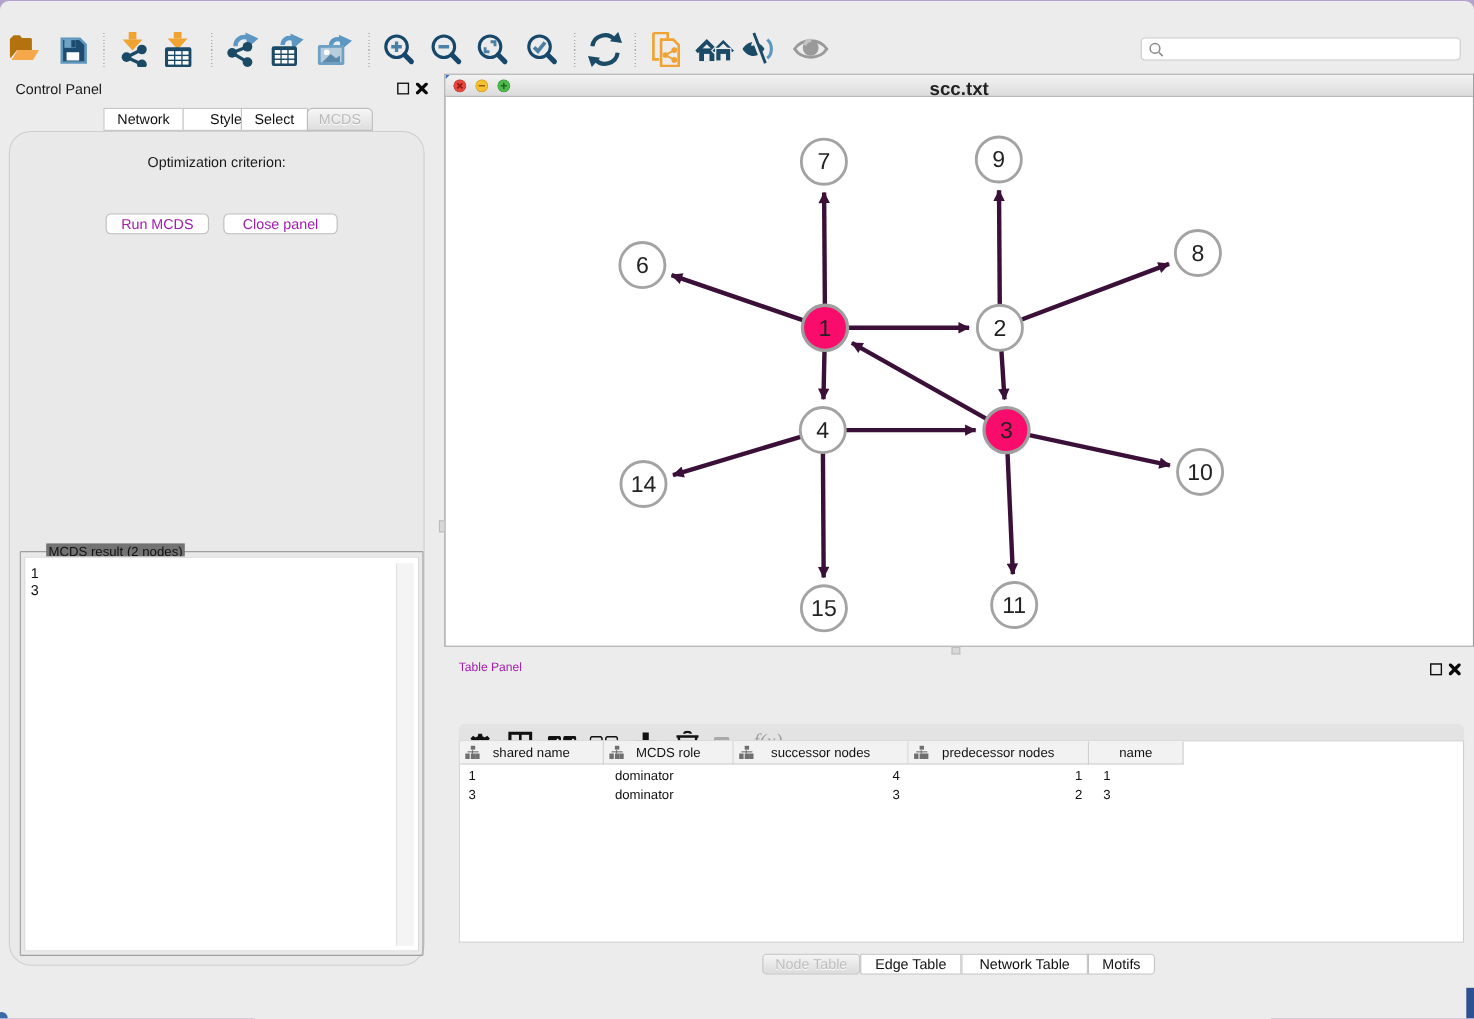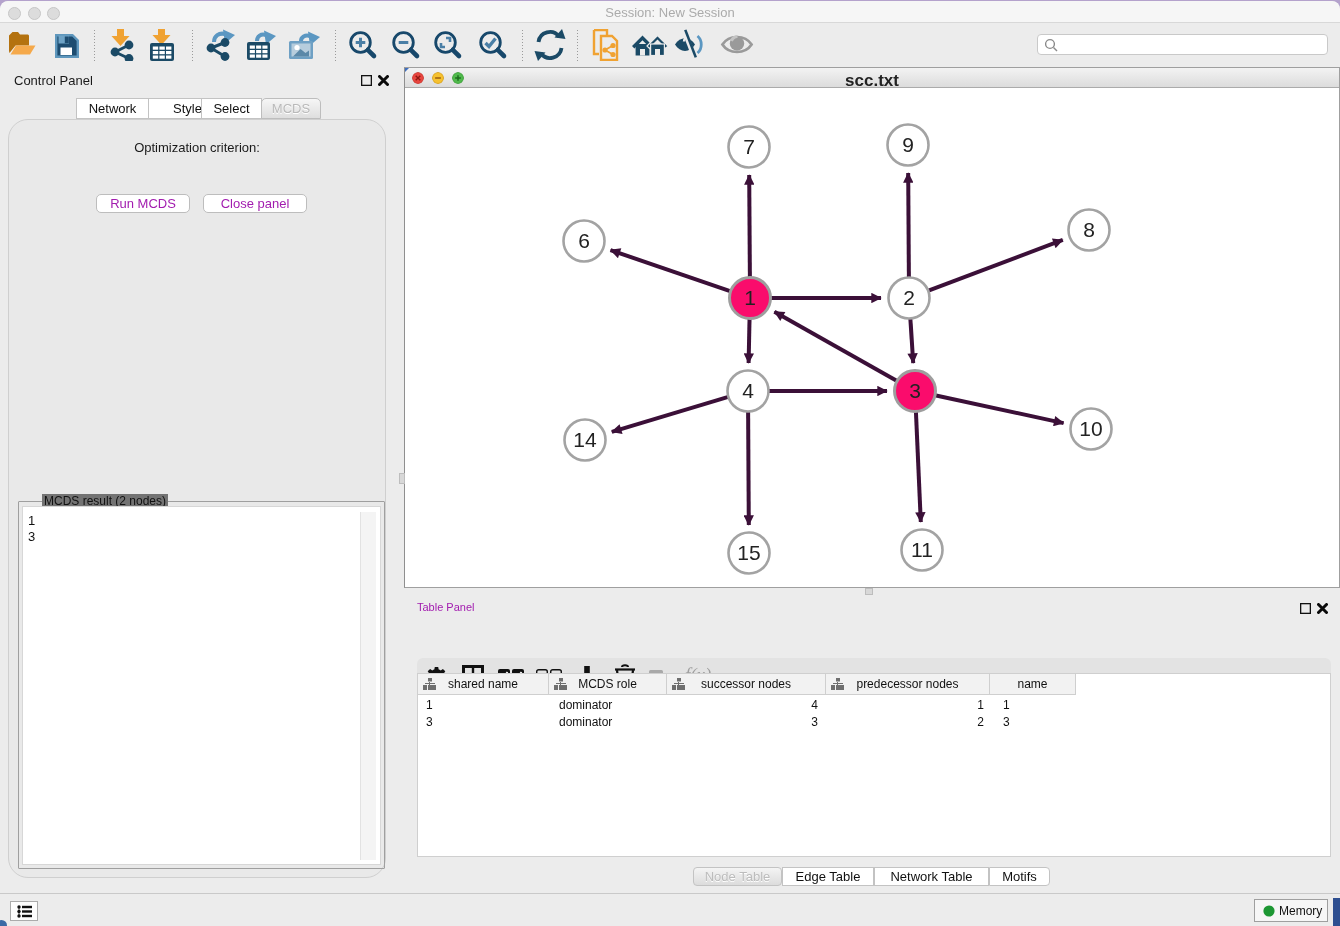--- a/index.html
+++ b/index.html
@@ -91,26 +91,20 @@
           font-size:13px; color:#111; text-align:center; line-height:18px; }
   .btab.tabsel { background:linear-gradient(#f4f4f4,#dcdcdc); color:#bcbcbc; text-shadow:0 1px 0 #fff; }
 
   
   #statusbar { position:absolute; left:0; top:892px; width:1340px; height:33px;
                background:#ececec; border-top:1px solid #c9c9c9; }
 </style>
 </head>
 <body>
 <div id="win">
-  <div id="titlebar">
-    <div class="tl" style="left:8px;"></div>
-    <div class="tl" style="left:28px;"></div>
-    <div class="tl" style="left:47px;"></div>
-    <div id="wtitle">Session: New Session</div>
-  </div>
 
   <div id="toolbar">
 
     <svg class="ticon" style="left:6px" width="32" height="32" viewBox="0 0 32 32">
       <path d="M3 22 V6.5 L6.5 3 H12 L14 5.5 H22 L23 6.5 V16.5 H9.5 L3.5 24 z" fill="#b4720f"></path>
       <path d="M4.5 25.5 L10 16.5 H29.5 L24 25.5 z" fill="#f5a94b"></path>
     </svg>
 
     <svg class="ticon" style="left:50px" width="32" height="32" viewBox="0 0 32 32">
       <path d="M6.2 6.2 H22.5 L27.8 11.5 V27.8 H6.2 z" fill="#1d4c70" stroke="#5f97bd" stroke-width="2.4"></path>
@@ -272,21 +266,21 @@
   </div>
 
   <div id="cpanel">
     <div id="cptitle">Control Panel</div>
     <svg class="pbtn" style="left:361px;top:8px" width="11" height="11" viewBox="0 0 11 11">
       <rect x="0.5" y="0.5" width="10" height="10" fill="none" stroke="#111" stroke-width="1.6"></rect>
     </svg>
     <svg class="pbtn" style="left:378px;top:8px" width="11" height="11" viewBox="0 0 11 11">
       <path d="M1.5 1.5 L9.5 9.5 M9.5 1.5 L1.5 9.5" stroke="#0a0a0a" stroke-width="3" stroke-linecap="round"></path>
     </svg>
-    <div class="tabrow" style="left:76px;top:31px;width:296px;height:21px;">
+    <div class="tabrow" style="left:94px;top:31px;width:296px;height:21px;">
       <div class="tab" style="left:0;width:73px;">Network</div>
       <div class="tab" style="left:72px;width:54px;padding-left:24px;">Style</div>
       <div class="tab" style="left:125px;width:61px;">Select</div>
       <div class="tab tabsel" style="left:185px;width:60px;">MCDS</div>
     </div>
     <div id="cpinner">
       <div id="optlabel">Optimization criterion:</div>
       <div class="btn" style="left:87px;top:74px;width:94px;">Run MCDS</div>
       <div class="btn" style="left:194px;top:74px;width:104px;">Close panel</div>
       <div id="fieldset">
@@ -436,40 +430,19 @@
       <div class="dcell" style="left:300px;top:40px;width:100px;text-align:right;">3</div>
       <div class="dcell" style="left:466px;top:40px;width:100px;text-align:right;">2</div>
       <div class="dcell" style="left:585px;top:40px;">3</div>
     </div>
     <div class="btab tabsel" style="left:296px;top:279px;width:89px;border-radius:4px;">Node Table</div>
     <div class="btab" style="left:385px;top:279px;width:92px;">Edge Table</div>
     <div class="btab" style="left:477px;top:279px;width:115px;">Network Table</div>
     <div class="btab" style="left:592px;top:279px;width:61px;border-radius:0 4px 4px 0;">Motifs</div>
   </div>
 
-  <div id="statusbar">
-    <div style="position:absolute;left:10px;top:7px;width:28px;height:20px;background:#fdfdfd;border:1px solid #ababab;">
-      <svg style="position:absolute;left:6px;top:3px" width="15" height="13" viewBox="0 0 15 13">
-        <g fill="#111">
-          <circle cx="2" cy="2" r="1.7"></circle>
-            <circle cx="2" cy="6.5" r="1.7"></circle>
-            <circle cx="2" cy="11" r="1.7"></circle>
-          <rect x="5" y="0.8" width="10" height="2.4"></rect>
-            <rect x="5" y="5.3" width="10" height="2.4"></rect>
-            <rect x="5" y="9.8" width="10" height="2.4"></rect>
-        </g>
-        <path d="M2 2 V11" stroke="#111" stroke-width="0.8"></path>
-      </svg>
-    </div>
-    <div style="position:absolute;left:1254px;top:5px;width:74px;height:23px;background:#f6f6f6;border:1px solid #9f9f9f;">
-      <svg style="position:absolute;left:8px;top:5px" width="12" height="12" viewBox="0 0 12 12">
-          <circle cx="6" cy="6" r="5.6" fill="#1d9733"></circle>
-        </svg>
-      <span style="position:absolute;left:24px;top:4px;font-size:12px;color:#111;">Memory</span>
-    </div>
-  </div>
 
   <div class="abs" style="left:399px;top:472px;width:6px;height:11px;background:#d8d8d8;border:1px solid #bdbdbd;"></div>
   <div class="abs" style="left:865px;top:587px;width:8px;height:7px;background:#d8d8d8;border:1px solid #bdbdbd;"></div>
 
   <div class="abs" style="left:-4px;top:919px;width:11px;height:11px;border-radius:50%;background:#3b69a5;"></div>
   <div class="abs" style="left:1333px;top:897px;width:7px;height:29px;background:#2e4f91;"></div>
 </div>
 
 </body></html>

